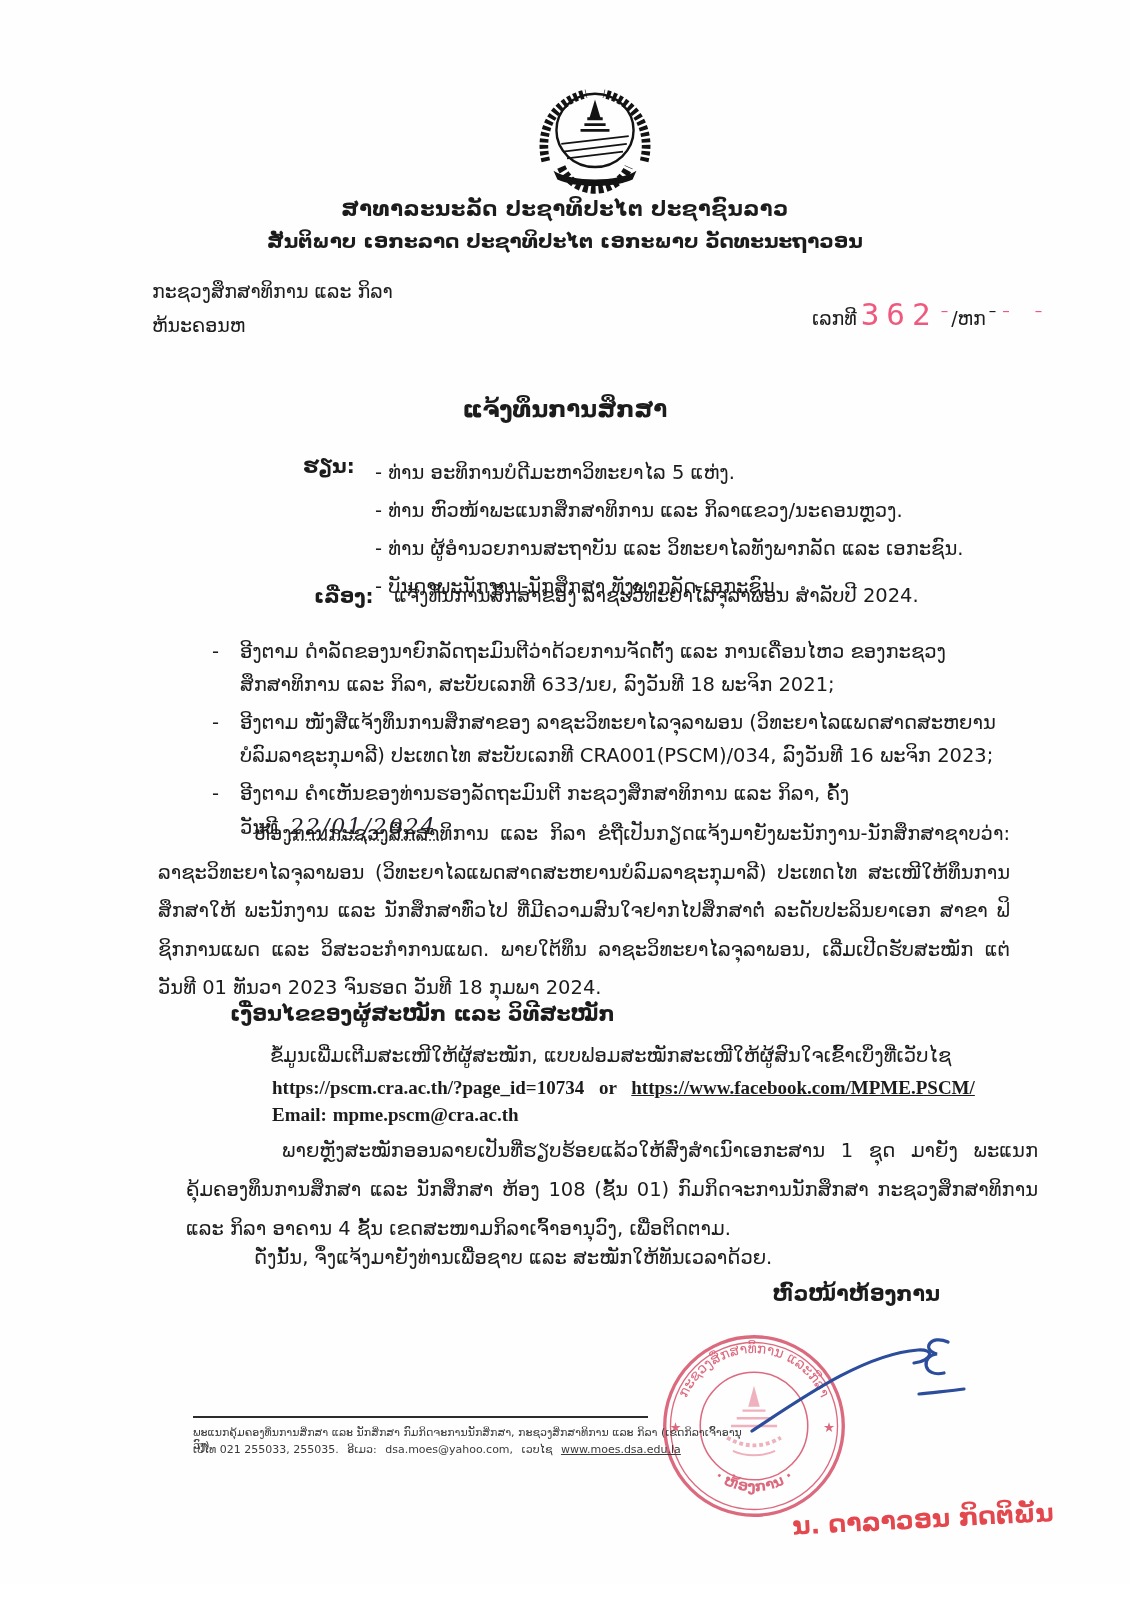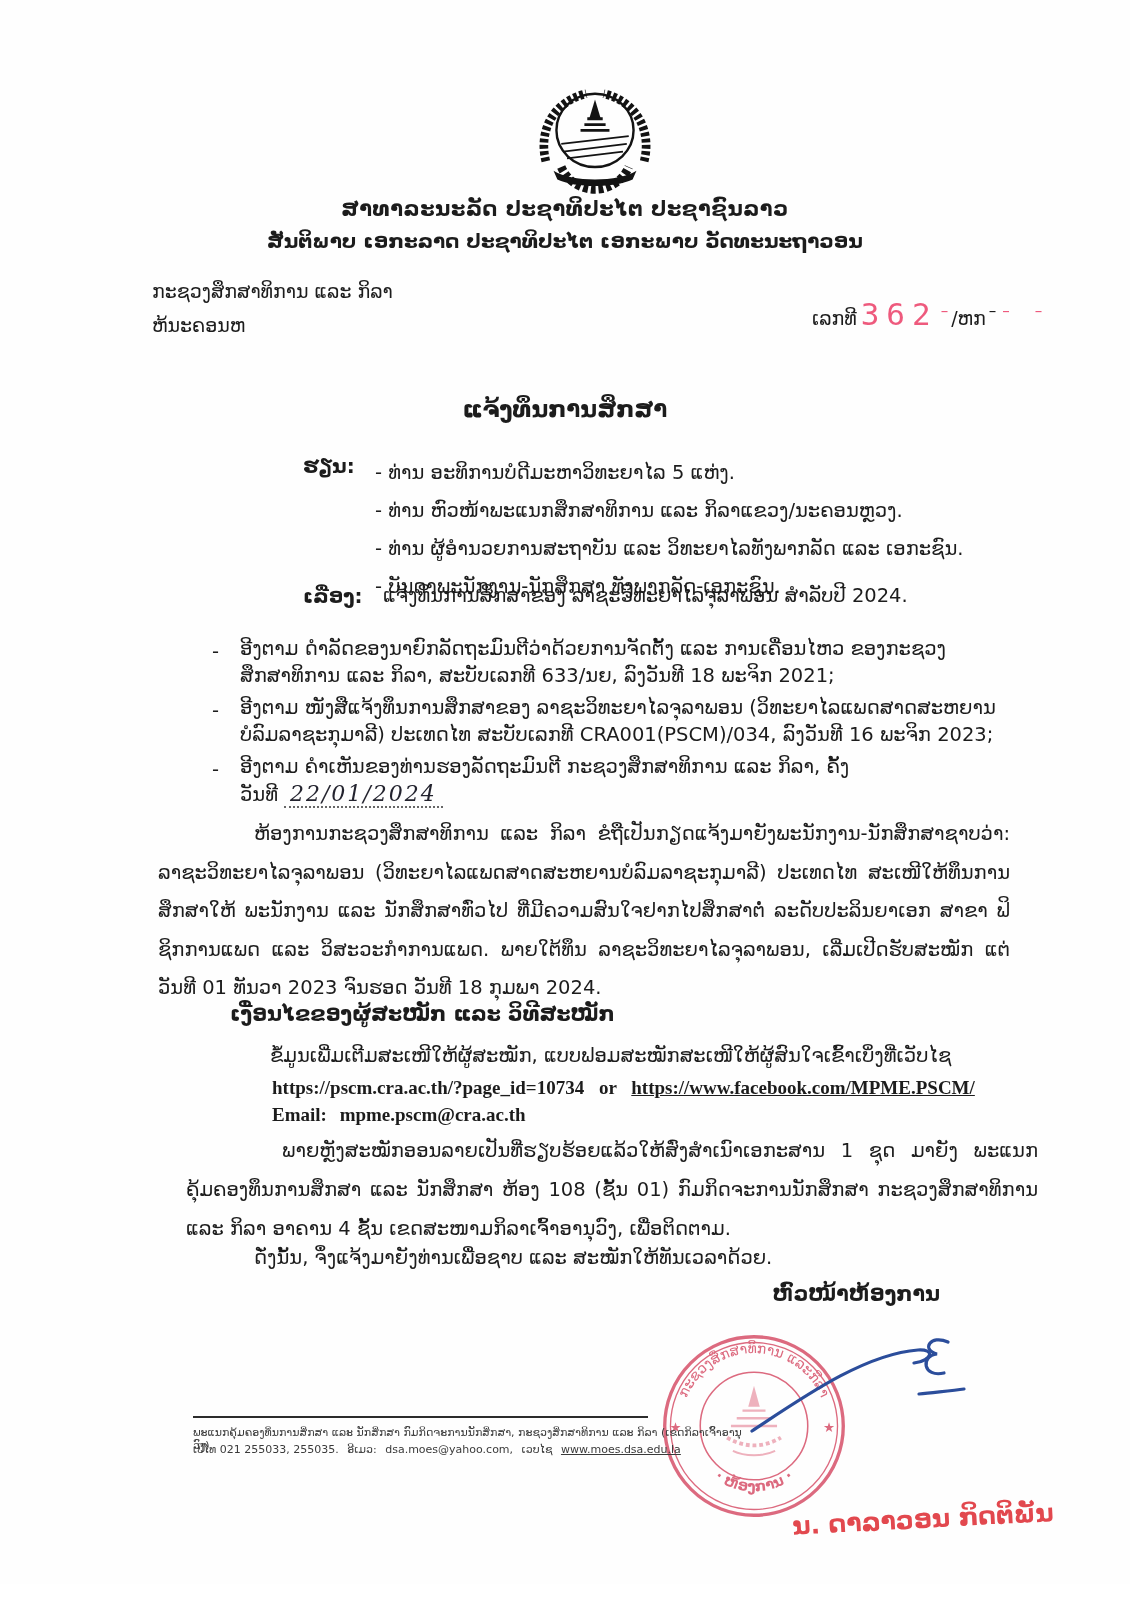--- a/index.html
+++ b/index.html
@@ -19,39 +19,39 @@
   .refline .lbl{font-size:19px;}
   .refline .num{font-family:"DejaVu Sans Mono",monospace;font-size:31px;letter-spacing:7px;margin-left:4px;}
   .refline .updash{font-size:15px;vertical-align:super;position:relative;top:-9px;margin:0 3px;}
   .refline .code{font-size:19px;}
   .dateline{left:540px;top:339px;width:470px;text-align:right;font-size:19px;white-space:nowrap;}
   .dateline .day{font-family:"DejaVu Serif","Liberation Serif",serif;font-style:italic;font-size:25px;margin:0 3px;position:relative;top:1px;}
   .doc-title{top:396px;font-size:23px;font-weight:bold;}
   .to-row{left:303px;top:454px;display:flex;}
   .to-row .lbl{font-size:20px;font-weight:bold;width:72px;flex:none;}
   .to-items div{font-size:19.5px;line-height:38px;}
-  .subject-row{left:303px;top:584px;display:flex;}
+  .subject-row{left:314px;top:584px;display:flex;}
   .subject-row .lbl{font-size:20px;font-weight:bold;width:80px;flex:none;}
   .subject-row .txt{font-size:19.5px;}
   .refs{left:212px;top:635px;width:792px;}
   .ref{display:flex;margin-bottom:5px;}
   .ref .marker{width:28px;flex:none;font-size:19.5px;line-height:33.5px;}
-  .ref .txt{font-size:19.5px;line-height:27px;}
+  .ref .txt{font-size:19.5px;line-height:33px;}
   .handwritten{font-family:"DejaVu Serif","Liberation Serif",serif;font-style:italic;font-size:22px;
     border-bottom:2px dotted #666;padding:0 6px;margin-left:6px;color:#23232e;letter-spacing:2px;}
   .para{font-size:19.5px;line-height:38.6px;text-align:justify;}
   .body1{left:158px;top:815px;width:852px;text-indent:96px;}
   .cond-head{left:230px;top:1002px;font-size:20.5px;font-weight:bold;}
   .info-line{left:270px;top:1044px;font-size:19.5px;}
   .latin{font-family:"Liberation Serif","DejaVu Serif",serif;font-weight:bold;font-size:19px;}
   .url-line{left:272px;top:1077px;white-space:nowrap;text-align:right;}
   .url-line .u2{text-decoration:underline;margin-left:10px;}
   .url-line .or{margin-left:10px;}
   .email-line{left:272px;top:1104px;}
-  .email-line .em{margin-left:8px;}
+  .email-line .em{margin-left:1px;}
   .body2{left:158px;top:1131px;width:852px;text-indent:96px;line-height:39px;margin-left:28px;}
   .closing{left:158px;top:1246px;width:852px;text-indent:96px;font-size:19.5px;}
   .sig-title{left:700px;top:1282px;width:240px;text-align:right;font-size:20.5px;font-weight:bold;}
   .stamp{left:658px;top:1330px;width:192px;height:192px;opacity:.88;}
   .sig-svg{left:742px;top:1326px;width:238px;height:115px;}
   .signer-name{left:792px;top:1503px;width:330px;font-size:25px;font-weight:bold;
     transform:rotate(-3deg);white-space:nowrap;}
   .foot-rule{left:193px;top:1416px;width:455px;height:2px;background:#2c2c2c;}
   .foot1{left:193px;top:1426px;width:560px;font-size:11px;color:#3a3a3a;}
   .foot2{left:193px;top:1443px;width:560px;font-size:11px;color:#3a3a3a;white-space:nowrap;}

